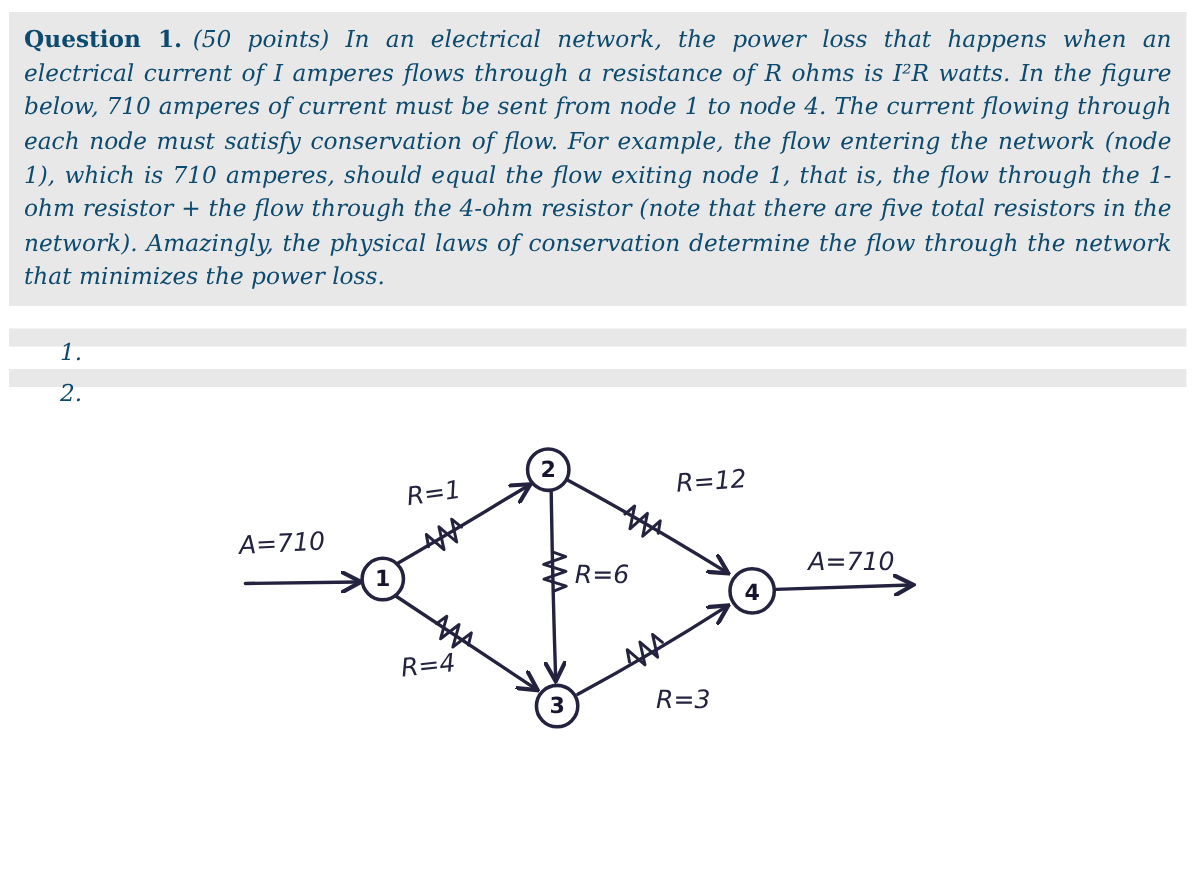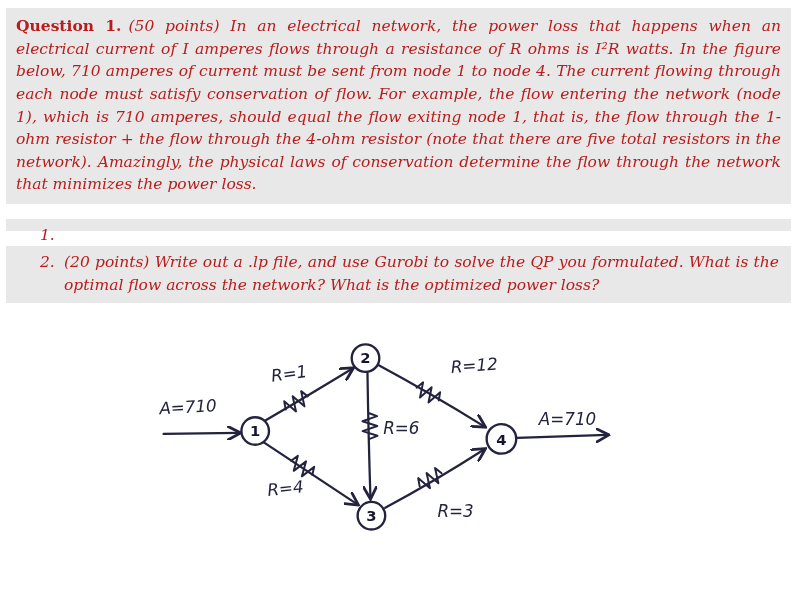--- a/index.html
+++ b/index.html
@@ -1,19 +1,19 @@
 <!DOCTYPE html>
 <html><head>
 <meta charset="utf-8">
 <style>
   html, body { margin:0; padding:0; background:#ffffff; }
   .page {
     width:797px; height:592px; box-sizing:border-box;
     padding:8px 6px 0 6px; overflow:hidden;
-    font-family:"DejaVu Serif", serif; color:#b91c1c;
+    font-family:"DejaVu Serif", serif; color:#0c4a6e;
   }
   .highlight { background:#e8e8e8; }
   .para {
     margin:0; padding:7px 10px 8px 10px;
     font-style:italic; font-size:15.5px; line-height:1.46;
     text-align:justify;
   }
   .qlabel { font-style:normal; font-weight:bold; margin-right:7px; }
   .qlist { list-style:none; margin:15px 0 0 0; padding:0; }
   .qlist li {
@@ -43,21 +43,20 @@
 <div class="page">
 
   <p class="para highlight"><b class="qlabel">Question 1.</b><span>(50 points) In an electrical network, the power loss that happens when an electrical current of I amperes flows through a resistance of R ohms is I²R watts. In the figure below, 710 amperes of current must be sent from node 1 to node 4. The current flowing through each node must satisfy conservation of flow. For example, the flow entering the network (node 1), which is 710 amperes, should equal the flow exiting node 1, that is, the flow through the 1-ohm resistor + the flow through the 4-ohm resistor (note that there are five total resistors in the network). Amazingly, the physical laws of conservation determine the flow through the network that minimizes the power loss.</span></p>
 
   <ol class="qlist">
     <li class="highlight">
       <span class="num">1.</span>
     </li>
     <li class="highlight">
       <span class="num">2.</span>
-      <span>(20 points) Write out a .lp file, and use Gurobi to solve the QP you formulated. What is the optimal flow across the network? What is the optimized power loss?</span>
     </li>
   </ol>
 
   <figure class="netfig">
     <svg viewBox="0 0 797 250" width="785" height="250">
       <defs>
         <marker id="arrow" viewBox="0 0 10 10" refX="7.5" refY="5" markerWidth="6.5" markerHeight="6.5" orient="auto-start-reverse">
           <path d="M0.5,0.5 L9,5 L0.5,9.5" fill="none" stroke="#23233f" stroke-width="1.9" stroke-linecap="round"></path>
         </marker>
       </defs>

